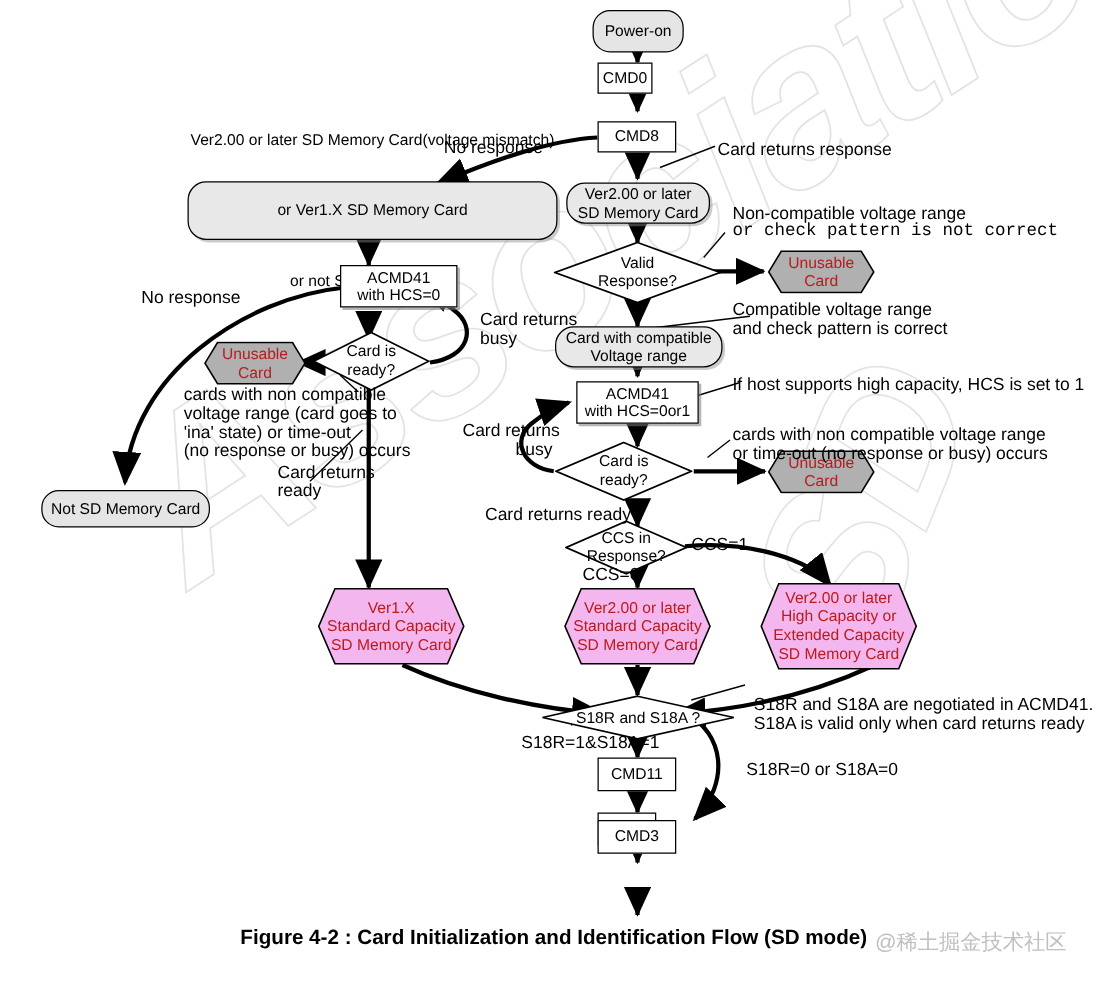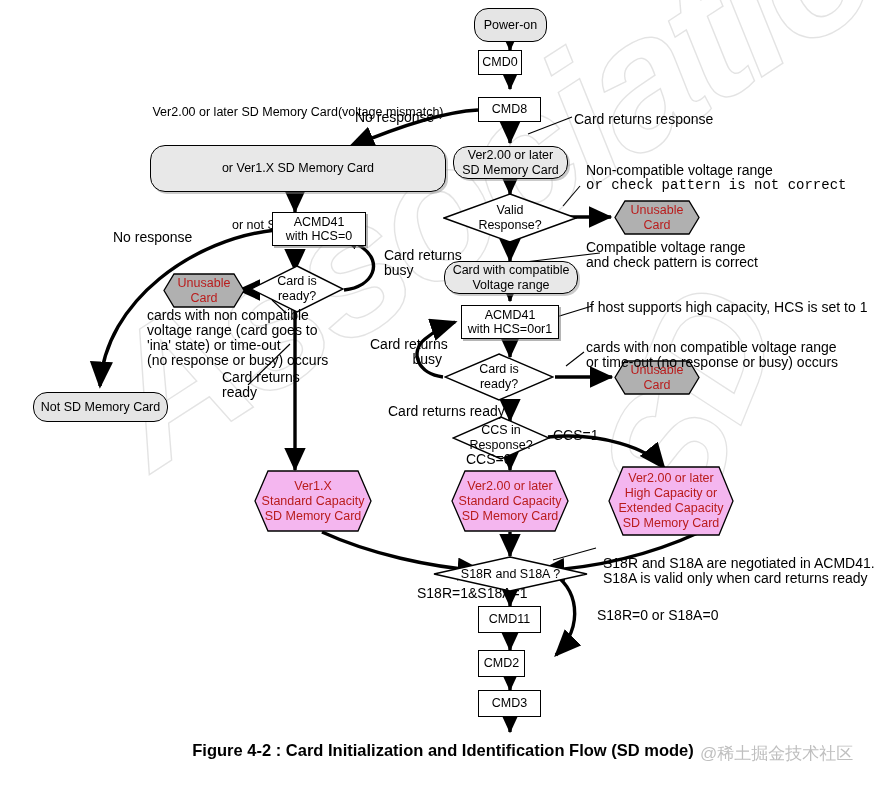--- a/index.html
+++ b/index.html
@@ -279,21 +279,21 @@
   </div>
 
   <div class="node rect" style="left:478px;top:606px;width:63px;height:27px;">
     <span class="ln">CMD11</span>
   </div>
 
   <div class="node rect" style="left:478px;top:650px;width:47px;height:27px;">
     <span class="ln">CMD2</span>
   </div>
 
-  <div class="node rect" style="left:478px;top:690px;width:63px;height:27px;text-align:right;">
+  <div class="node rect" style="left:478px;top:656px;width:63px;height:27px;text-align:right;">
     <span class="ln">CMD3</span>
   </div>
 
   <div class="anno" style="left:355px;top:110px;">No response</div>
 
   <div class="anno" style="left:574px;top:112px;">Card returns response</div>
 
   <div class="anno" style="left:113px;top:230px;">No response</div>
 
   <div class="anno" style="left:384px;top:248px;">Card returns</div>

